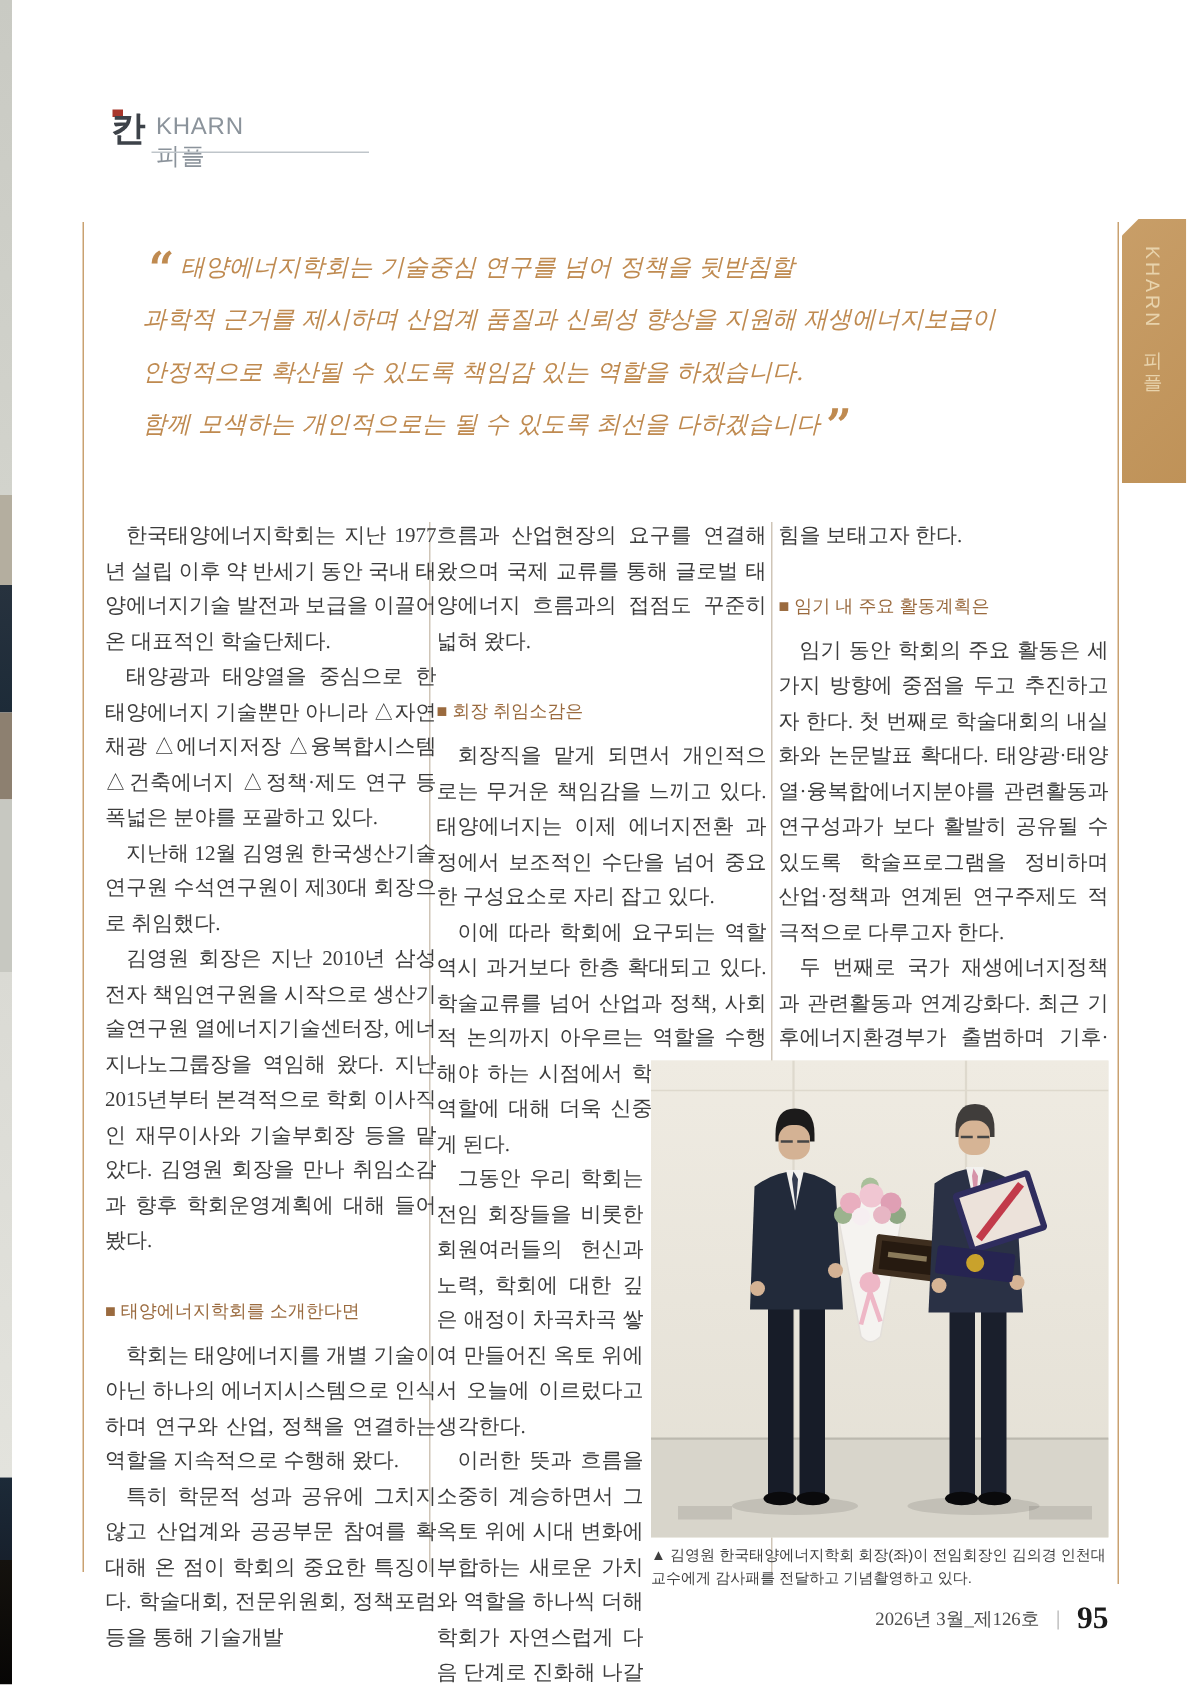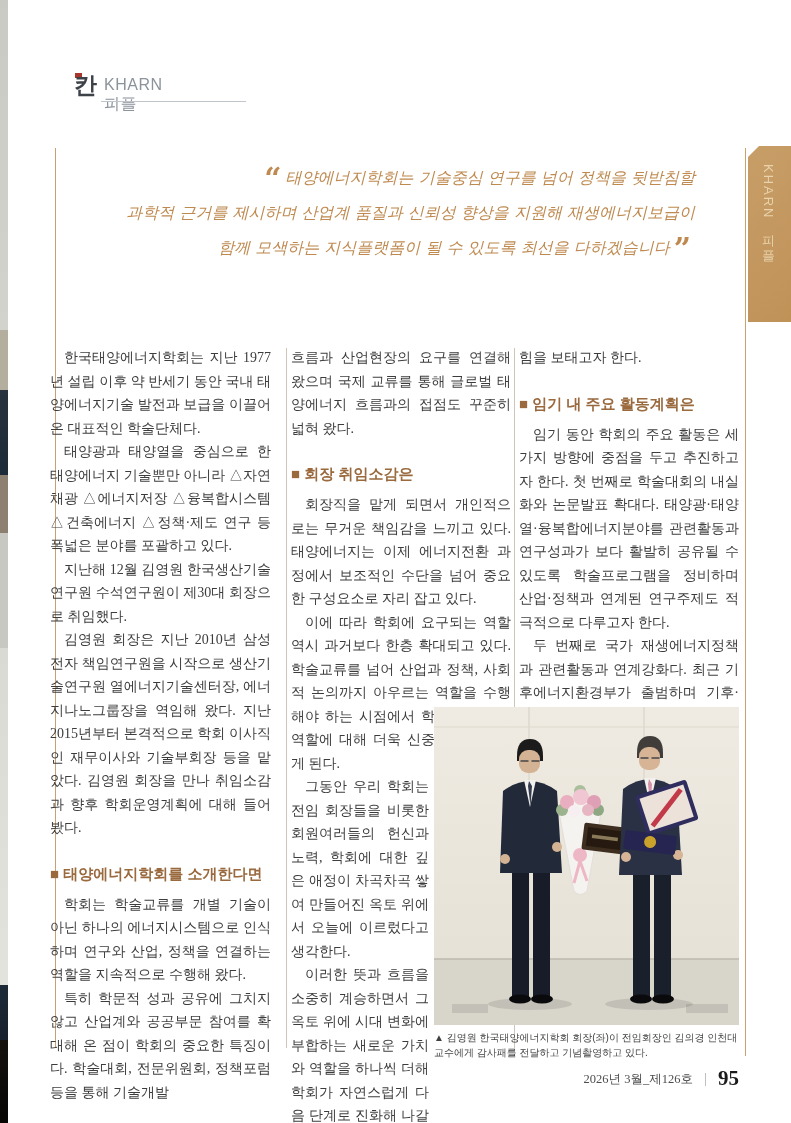--- a/index.html
+++ b/index.html
@@ -42,38 +42,38 @@
 
   
   .vrule{position:absolute;width:0;border-left:1px solid var(--rule-tan,#c9a171);}
   .vrule-left{left:55px;top:148px;height:900px;}
   .vrule-right{left:745px;top:148px;height:908px;}
   .col-divider{position:absolute;width:0;border-left:1px solid #cfc5b7;}
   .divider-1{left:286px;top:348px;height:700px;}
   .divider-2{left:514px;top:348px;height:700px;}
 
   
-  .quote{position:absolute;left:95px;top:160px;width:600px;text-align:right;
+  .quote{position:absolute;left:95px;top:160px;width:600px;text-align:left;
     color:var(--quote-gold,#bf8a50);font-family:"DejaVu Serif","Liberation Serif",serif;
     font-style:italic;font-size:16px;line-height:35px;}
   .qmark{font-size:30px;font-weight:bold;font-style:normal;line-height:0;
     position:relative;top:6px;padding:0 4px;color:var(--quote-gold,#bf8a50);}
 
   
   .column{position:absolute;top:346px;
     font-size:14px;line-height:23.5px;color:var(--body-text,#3c3c3c);
     text-align:justify;}
-  .col-1{left:50px;width:221px;}
+  .col-1{left:70px;width:221px;}
   .col-2{left:291px;width:220px;}
   .col-3{left:519px;width:220px;}
   .col-2-narrow{width:138px;}
   .para{text-indent:1em;margin:0;}
   .para.noindent{text-indent:0;}
-  .subhead{font-family:"Liberation Sans",sans-serif;font-weight:bold;
-    font-size:15px;color:var(--heading-brown,#9a6a3e);
+  .subhead{font-family:"Liberation Sans",sans-serif;font-weight:normal;
+    font-size:12px;color:var(--heading-brown,#9a6a3e);
     margin:24px 0 9px 0;text-indent:0;text-align:left;line-height:20px;}
 
   
   .photo{position:absolute;left:434px;top:707px;width:305px;height:318px;z-index:5;
     background:#ebe7dd;}
   .photo svg{display:block;}
 
   
   .caption{position:absolute;left:434px;top:1031px;width:306px;
     font-family:Liberation Sans, sans-serif;font-size:10px;line-height:14.5px;
@@ -112,30 +112,31 @@
 </div>
 
 <div class="vrule vrule-left"></div>
 <div class="vrule vrule-right"></div>
 <div class="col-divider divider-1"></div>
 <div class="col-divider divider-2"></div>
 
 <div class="quote">
   <div class="qline"><span class="qmark">“</span><span>태양에너지학회는 기술중심 연구를 넘어 정책을 뒷받침할</span></div>
   <div class="qline">과학적 근거를 제시하며 산업계 품질과 신뢰성 향상을 지원해 재생에너지보급이</div>
-  <div class="qline"><span>함께 모색하는 지식플랫폼이 될 수 있도록 최선을 다하겠습니다</span><span class="qmark">”</span></div>
+  <div class="qline">안정적으로 확산될 수 있도록 책임감 있는 역할을 하겠습니다.</div>
+  <div class="qline"><span>함께 모색하는 개인적으로는 될 수 있도록 최선을 다하겠습니다</span><span class="qmark">”</span></div>
 </div>
 
 <div class="column col-1">
     <div class="para">한국태양에너지학회는 지난 1977년 설립 이후 약 반세기 동안 국내 태양에너지기술 발전과 보급을 이끌어 온 대표적인 학술단체다.</div>
     <div class="para">태양광과 태양열을 중심으로 한 태양에너지 기술뿐만 아니라 △자연채광 △에너지저장 △융복합시스템 △건축에너지 △정책·제도 연구 등 폭넓은 분야를 포괄하고 있다.</div>
     <div class="para">지난해 12월 김영원 한국생산기술연구원 수석연구원이 제30대 회장으로 취임했다.</div>
     <div class="para">김영원 회장은 지난 2010년 삼성전자 책임연구원을 시작으로 생산기술연구원 열에너지기술센터장, 에너지나노그룹장을 역임해 왔다. 지난 2015년부터 본격적으로 학회 이사직인 재무이사와 기술부회장 등을 맡았다. 김영원 회장을 만나 취임소감과 향후 학회운영계획에 대해 들어봤다.</div>
     <div class="subhead">■ 태양에너지학회를 소개한다면</div>
-    <div class="para">학회는 학술교류를 개별 기술이 아닌 하나의 에너지시스템으로 인식하며 연구와 산업, 정책을 연결하는 역할을 지속적으로 수행해 왔다.</div>
+    <div class="para">학회는 태양에너지를 개별 기술이 아닌 하나의 에너지시스템으로 인식하며 연구와 산업, 정책을 연결하는 역할을 지속적으로 수행해 왔다.</div>
     <div class="para">특히 학문적 성과 공유에 그치지 않고 산업계와 공공부문 참여를 확대해 온 점이 학회의 중요한 특징이다. 학술대회, 전문위원회, 정책포럼 등을 통해 기술개발</div>
   </div>
 <div class="column col-2">
   <div>
       <div class="para noindent">흐름과 산업현장의 요구를 연결해 왔으며 국제 교류를 통해 글로벌 태양에너지 흐름과의 접점도 꾸준히 넓혀 왔다.</div>
       <div class="subhead">■ 회장 취임소감은</div>
       <div class="para">회장직을 맡게 되면서 개인적으로는 무거운 책임감을 느끼고 있다. 태양에너지는 이제 에너지전환 과정에서 보조적인 수단을 넘어 중요한 구성요소로 자리 잡고 있다.</div>
       <div class="para">이에 따라 학회에 요구되는 역할 역시 과거보다 한층 확대되고 있다. 학술교류를 넘어 산업과 정책, 사회적 논의까지 아우르는 역할을 수행해야 하는 시점에서 학회 방향성과 역할에 대해 더욱 신중하게 고민하게 된다.</div>
     </div>
   <div class="col-2-narrow">

